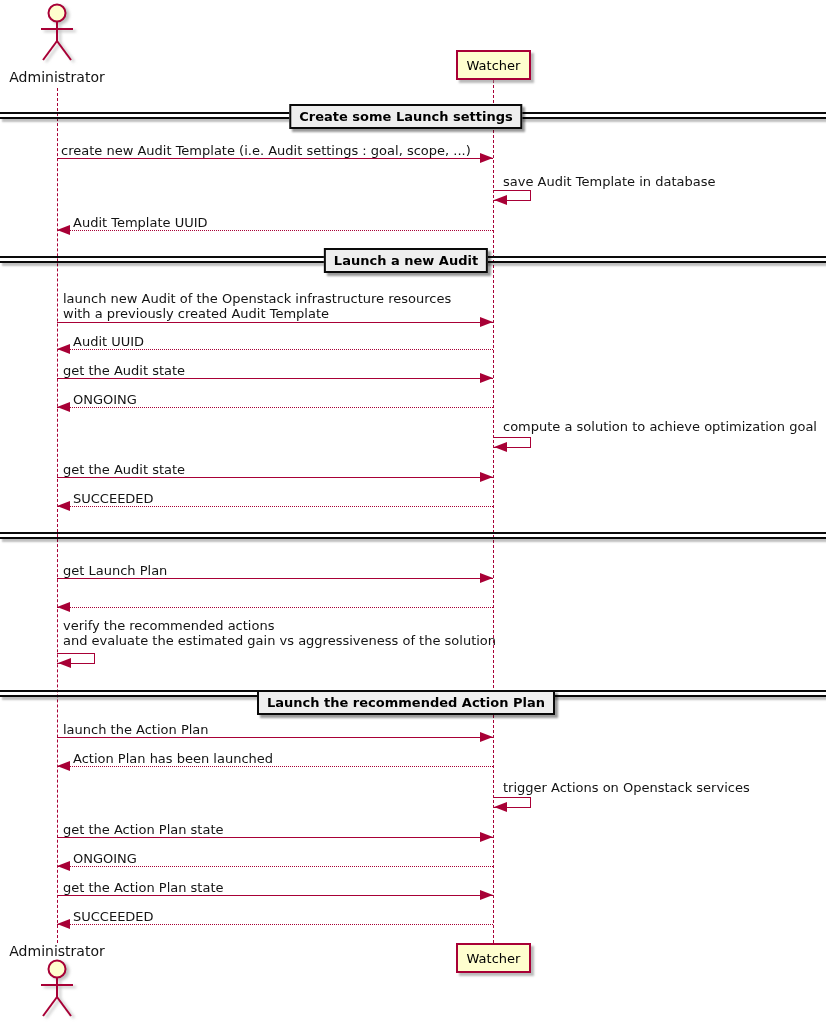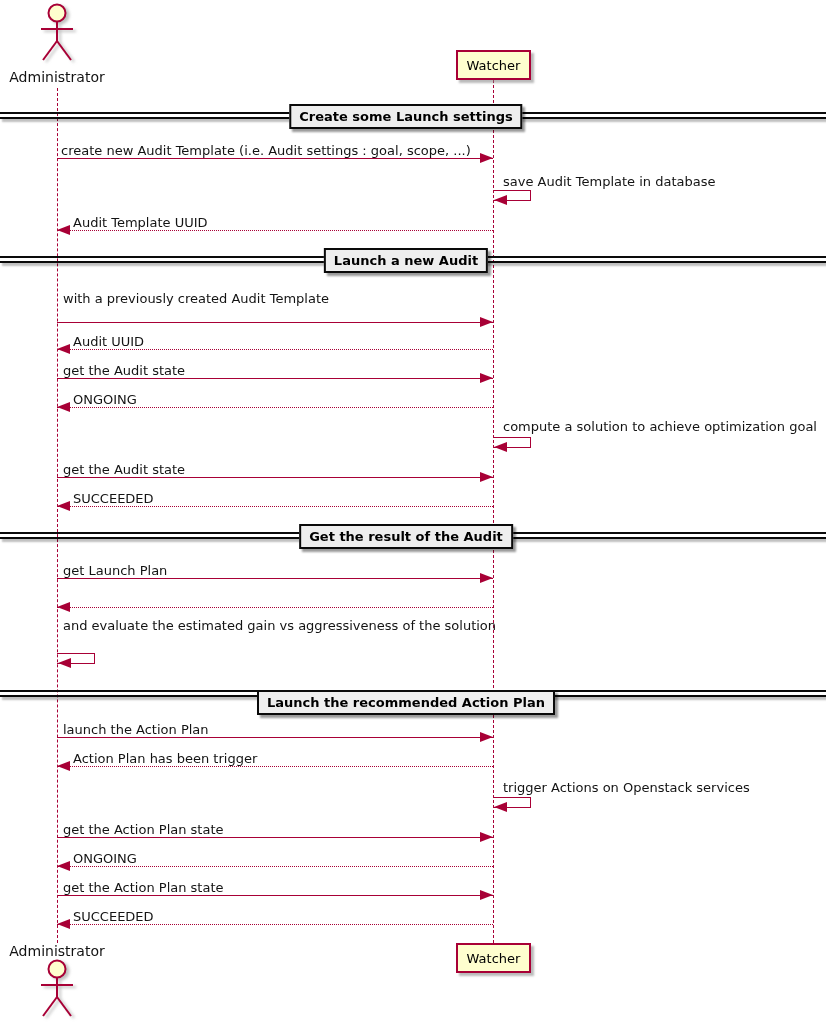--- a/index.html
+++ b/index.html
@@ -80,20 +80,21 @@
   <div class="head-l" style="left:494px;top:195px"></div>
 
   <div class="msg-text" style="left:73px;top:215px">Audit Template UUID</div>
   <div class="mline dotted" style="left:57px;top:230px;width:436px"></div>
   <div class="head-l" style="left:57px;top:225px"></div>
 
   <div class="divider-band" style="top:256px"></div>
   <div class="divider-box" style="left:406px;top:248px">Launch a new Audit</div>
 
   <div class="msg-text" style="left:63px;top:291px">
+    <div>launch new Audit of the Openstack infrastructure resources</div>
     <div>with a previously created Audit Template</div>
   </div>
   <div class="mline" style="left:57px;top:322px;width:436px"></div>
   <div class="head-r" style="left:480px;top:317px"></div>
 
   <div class="msg-text" style="left:73px;top:334px">Audit UUID</div>
   <div class="mline dotted" style="left:57px;top:349px;width:436px"></div>
   <div class="head-l" style="left:57px;top:344px"></div>
 
   <div class="msg-text" style="left:63px;top:363px">get the Audit state</div>
@@ -110,43 +111,43 @@
 
   <div class="msg-text" style="left:63px;top:462px">get the Audit state</div>
   <div class="mline" style="left:57px;top:477px;width:436px"></div>
   <div class="head-r" style="left:480px;top:472px"></div>
 
   <div class="msg-text" style="left:73px;top:491px">SUCCEEDED</div>
   <div class="mline dotted" style="left:57px;top:506px;width:436px"></div>
   <div class="head-l" style="left:57px;top:501px"></div>
 
   <div class="divider-band" style="top:532px"></div>
-  <div class="divider-box" style="left:406px;top:524px">Get the result of the Audit</div>
 
   <div class="msg-text" style="left:63px;top:563px">get Launch Plan</div>
   <div class="mline" style="left:57px;top:578px;width:436px"></div>
   <div class="head-r" style="left:480px;top:573px"></div>
 
   <div class="mline dotted" style="left:57px;top:607px;width:436px"></div>
   <div class="head-l" style="left:57px;top:602px"></div>
 
   <div class="msg-text" style="left:63px;top:618px">
+    <div>verify the recommended actions</div>
     <div>and evaluate the estimated gain vs aggressiveness of the solution</div>
   </div>
   <div class="selfloop" style="left:57px;top:653px"></div>
   <div class="head-l" style="left:58px;top:658px"></div>
 
   <div class="divider-band" style="top:690px"></div>
   <div class="divider-box" style="left:406px;top:690px">Launch the recommended Action Plan</div>
 
   <div class="msg-text" style="left:63px;top:722px">launch the Action Plan</div>
   <div class="mline" style="left:57px;top:737px;width:436px"></div>
   <div class="head-r" style="left:480px;top:732px"></div>
 
-  <div class="msg-text" style="left:73px;top:751px">Action Plan has been trigger</div>
+  <div class="msg-text" style="left:73px;top:751px">Action Plan has been launched</div>
   <div class="mline dotted" style="left:57px;top:766px;width:436px"></div>
   <div class="head-l" style="left:57px;top:761px"></div>
 
   <div class="msg-text" style="left:503px;top:780px">trigger Actions on Openstack services</div>
   <div class="selfloop" style="left:493px;top:797px"></div>
   <div class="head-l" style="left:494px;top:802px"></div>
 
   <div class="msg-text" style="left:63px;top:822px">get the Action Plan state</div>
   <div class="mline" style="left:57px;top:837px;width:436px"></div>
   <div class="head-r" style="left:480px;top:832px"></div>

